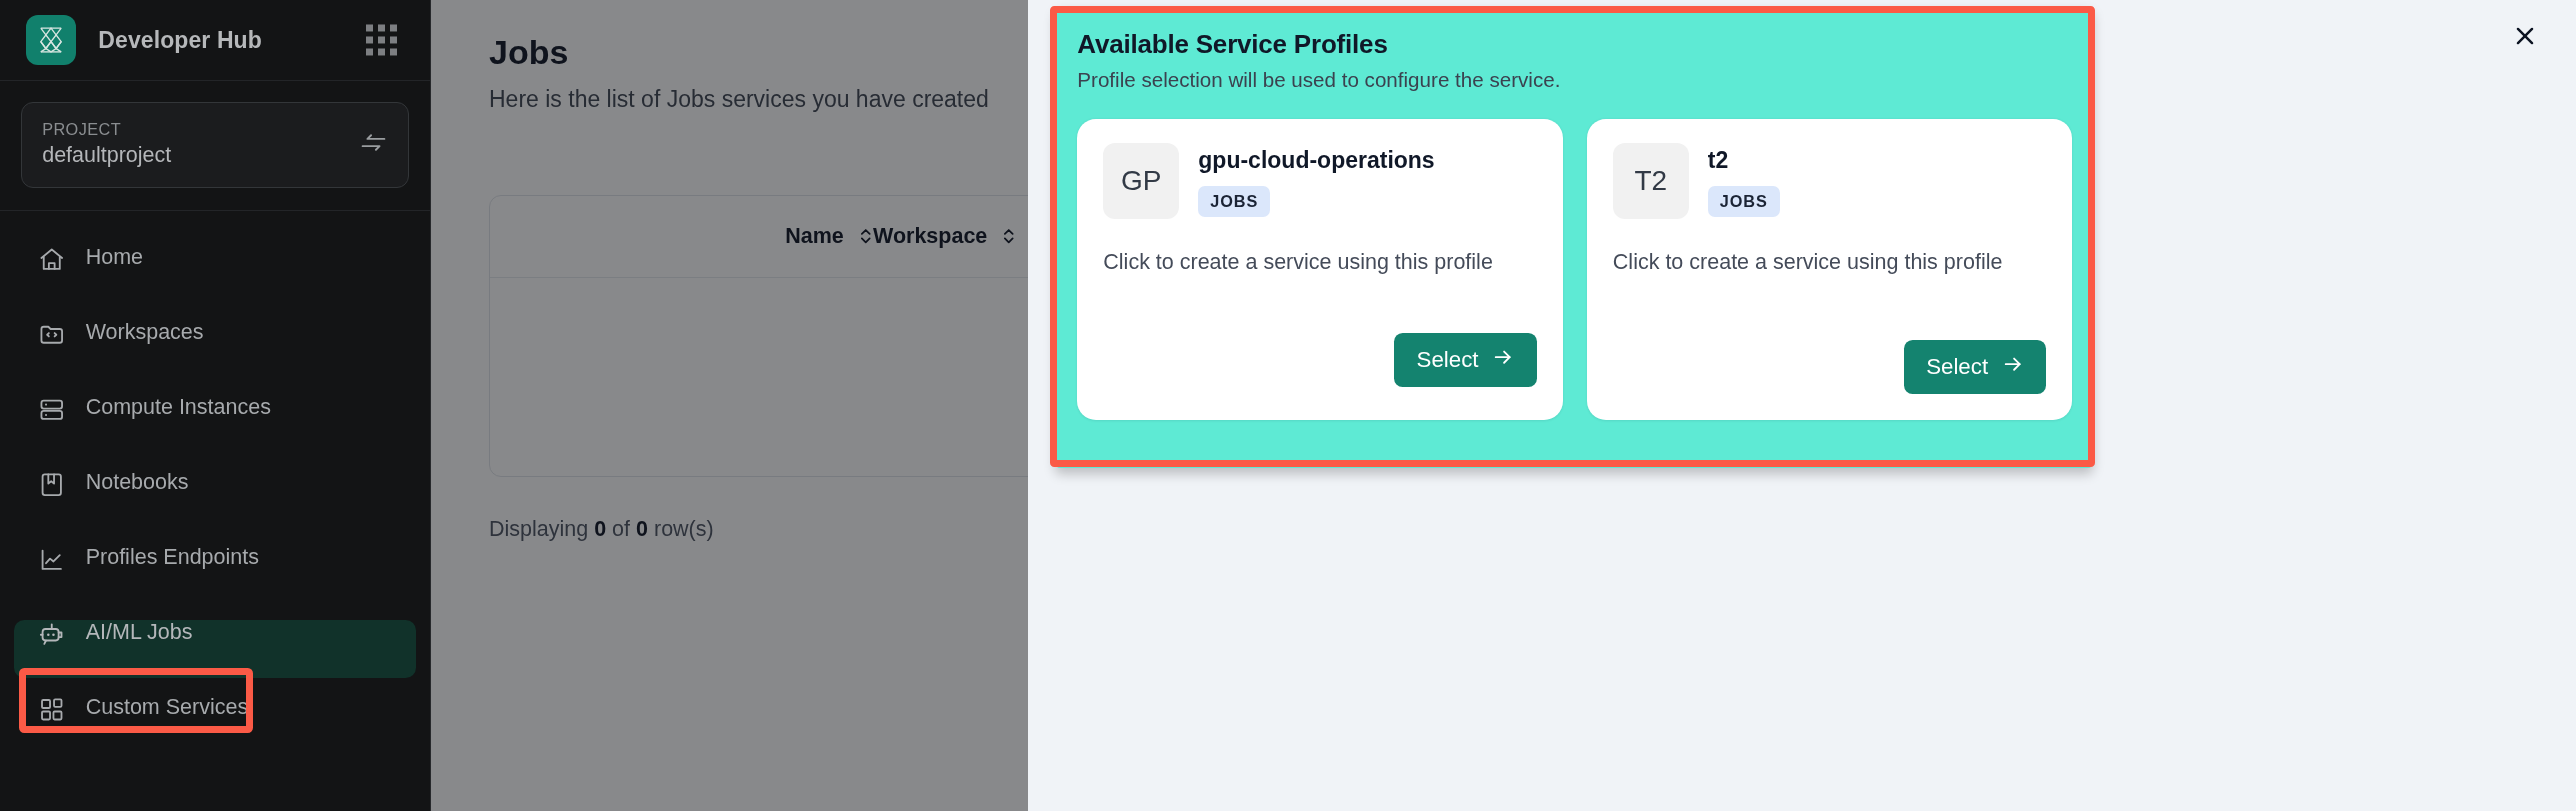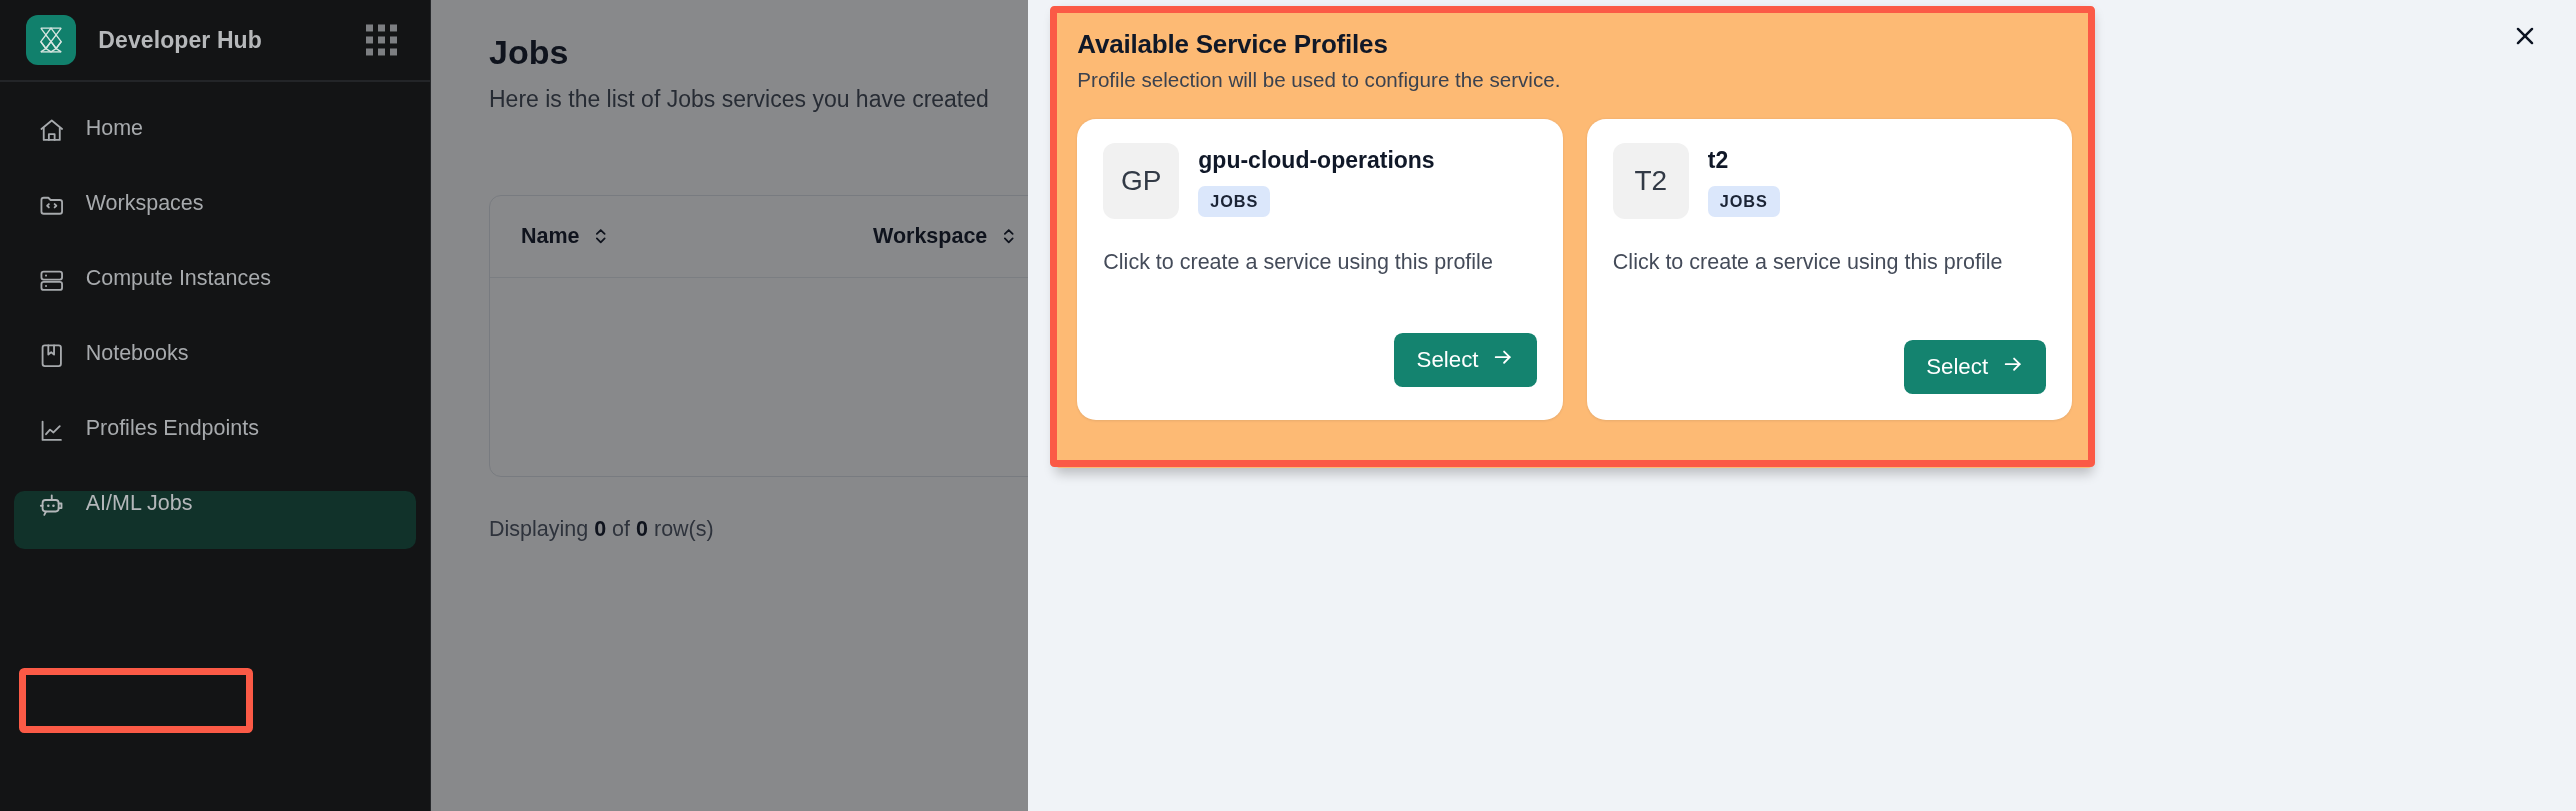--- a/index.html
+++ b/index.html
@@ -136,21 +136,21 @@
   }
   .thead {
     display: flex;
     align-items: center;
     height: 82px;
     padding: 0 31px;
     border-bottom: 0.9px solid #e4e8ed;
   }
   .th { display: flex; align-items: center; font-size: 21.5px; font-weight: bold; color: #0c1322; }
   .th .sorter { margin-left: 13.7px; display:flex; flex-direction: column; align-items:center; color:#0c1322; line-height: 0.62; font-size: 16.3px; }
-  .th-name { width: 352px; }
+  .th-name { width: 352px; justify-content: flex-end; }
   .tbody { height: 198px; }
   .table-footer { margin-top: 40px; font-size: 21.5px; color: #4b5260; }
   .table-footer b { color: #0c1322; }
 
   .dim-overlay {
     position: absolute;
     left: 431px; top: 0; right: 0; bottom: 0;
     background: rgba(18,20,24,0.50);
     z-index: 3;
   }
@@ -168,21 +168,21 @@
     right: 31px; top: 15.5px;
     width: 40px; height: 40px;
     display: flex; align-items: center; justify-content: center;
     color: #0c1322;
   }
   .modal-panel {
     position: absolute;
     left: 27px; top: 6px;
     width: 1038px;
     height: 462px;
-    background: #fdba74;
+    background: #5eead4;
     border-radius: 5.2px;
     box-shadow: 0 6px 12px rgba(0,0,0,0.22);
   }
   .hl-modal {
     position: absolute;
     left: 1050px; top: 6px;
     width: 1045px;
     height: 461px;
     border: 7.7px solid #fb5a46;
     border-radius: 4.3px;
@@ -269,20 +269,34 @@
           <i></i>
           <i></i>
           <i></i>
           <i></i>
           <i></i>
           <i></i>
           <i></i>
       </div>
     </div>
 
+    <div class="project-box-wrap">
+      <div class="project-box">
+        <div>
+          <div class="project-label">PROJECT</div>
+          <div class="project-name">defaultproject</div>
+        </div>
+        <span class="swap-icon">
+          <svg width="29" height="29" viewBox="0 0 24 24" fill="none" stroke="currentColor" stroke-width="1.6" stroke-linecap="round" stroke-linejoin="round">
+            <path d="M21 9H7l3-3"></path>
+              <path d="M3 15h14l-3 3"></path>
+          </svg>
+        </span>
+      </div>
+    </div>
 
     <div class="nav-divider"></div>
 
     <nav class="nav">
 
       <div class="nav-item">
         <span class="nic">
           <svg width="27.5" height="27.5" viewBox="0 0 24 24" fill="none" stroke="currentColor" stroke-width="1.6" stroke-linecap="round" stroke-linejoin="round">
             <path d="M3 10.5 12 3l9 7.5"></path>
               <path d="M5 9.6V20h14V9.6"></path>
@@ -343,20 +357,31 @@
             <path d="M4 12H2.5"></path>
               <path d="M18 10h2.5v4H18"></path>
             <circle cx="9" cy="12" r="1.1" fill="currentColor" stroke="none"></circle>
             <circle cx="13.5" cy="12" r="1.1" fill="currentColor" stroke="none"></circle>
             <path d="M7 17l-1.5 3"></path>
           </svg>
         </span>
         <span>AI/ML Jobs</span>
       </div>
 
+      <div class="nav-item">
+        <span class="nic">
+          <svg width="27.5" height="27.5" viewBox="0 0 24 24" fill="none" stroke="currentColor" stroke-width="1.6" stroke-linecap="round" stroke-linejoin="round">
+            <rect x="3.5" y="3.5" width="7" height="7" rx="1"></rect>
+            <rect x="14" y="3" width="6.5" height="6.5" rx="1"></rect>
+            <rect x="3.5" y="13.5" width="7" height="7" rx="1"></rect>
+            <rect x="13.5" y="13.5" width="7" height="7" rx="1"></rect>
+          </svg>
+        </span>
+        <span>Custom Services</span>
+      </div>
 
     </nav>
 
     <div class="hl-nav"></div>
   </aside>
 
   <main class="main">
     <div class="main-inner">
       <h1 class="page-title">Jobs</h1>
       <p class="page-sub">Here is the list of Jobs services you have created</p>

